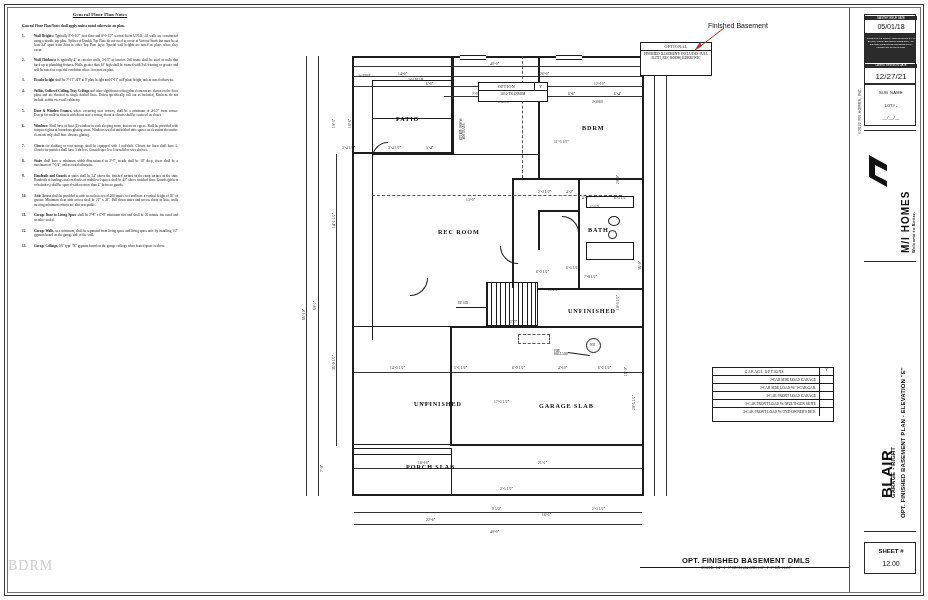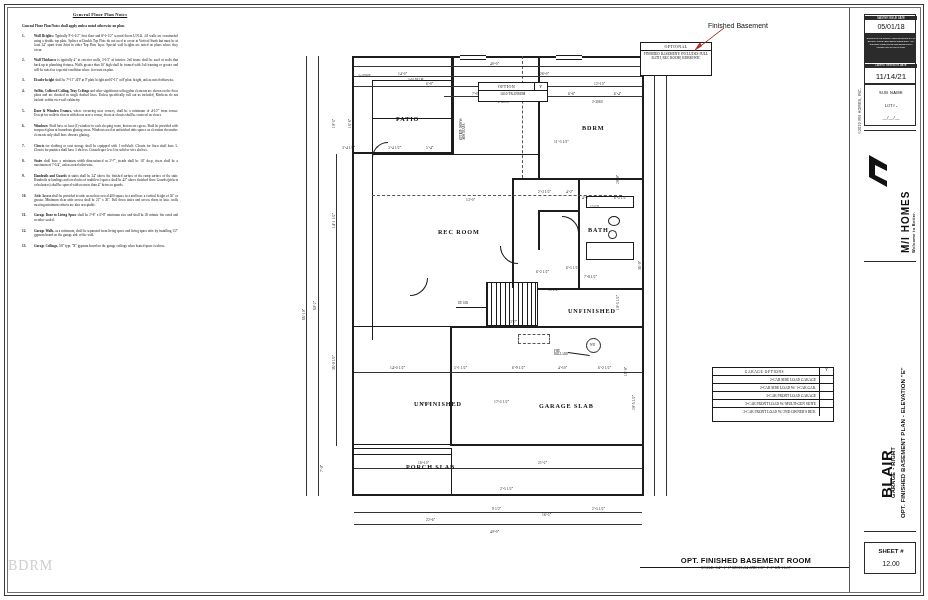--- a/index.html
+++ b/index.html
@@ -356,41 +356,41 @@
           <div class="go-chk"></div>
         </div>
         <div class="go-row">
           <div class="go-lbl">3-CAR FRONT LOAD W/ 2ND OWNER'S BED.</div>
           <div class="go-chk"></div>
         </div>
       </div>
   </div>
 
   <div id="plan-title">
-    <div class="pt-main">OPT. FINISHED BASEMENT ROOM</div>
+    <div class="pt-main">OPT. FINISHED BASEMENT DMLS</div>
     <div class="pt-scale">SCALE: 1/4"=1'-0" ON 22x34 AND 1/8"=1'-0" ON 11x17</div>
   </div>
   <div class="ln hl" style="left:640px;top:567px;width:210px;height:1px;"></div>
 
   <div class="abs" id="titleblock">
 
     <div class="tb-txt tb-rot" style="left:8px;top:126px;font-size:3.6px;letter-spacing:.3px;">©2022 M/I HOMES, INC.</div>
 
     <div class="tb-box" style="left:14px;top:6px;width:52px;height:20px;">
       <div class="tb-txt" style="left:0;top:1px;width:52px;font-size:2.7px;background:#2b2b2b;color:#fff;padding:0.5px 0;">MASTER ISSUE DATE</div>
       <div class="tb-txt" style="left:0;top:8px;width:52px;font-size:7px;">05/01/18</div>
     </div>
 
     <div class="tb-box" style="left:14px;top:26px;width:52px;height:28px;background:#2b2b2b;">
       <div class="tb-txt" style="left:1px;top:2px;width:50px;font-size:2.1px;line-height:2.9px;color:#fff;white-space:normal;">DO NOT SCALE PRINTS. CONSTRUCTION SHALL BE PER APPLICABLE ORDINANCES ONLY. ANY DISCREPANCIES TO BE REPORTED TO M/I HOMES FOR CLARIFICATION.</div>
     </div>
 
     <div class="tb-box" style="left:14px;top:54px;width:52px;height:22px;">
       <div class="tb-txt" style="left:0;top:0.5px;width:52px;font-size:2.7px;background:#2b2b2b;color:#fff;padding:0.5px 0;">LATEST REVISION DATE</div>
-      <div class="tb-txt" style="left:0;top:9px;width:52px;font-size:8px;">11/14/21</div>
+      <div class="tb-txt" style="left:0;top:9px;width:52px;font-size:8px;">12/27/21</div>
     </div>
 
     <div class="tb-box" style="left:14px;top:76px;width:52px;height:42px;">
       <div class="tb-txt" style="left:0;top:5px;width:52px;font-size:4px;letter-spacing:.4px;">SUB NAME</div>
       <div class="tb-txt" style="left:0;top:18px;width:52px;font-size:4px;">LOT# -</div>
       <div class="tb-txt" style="left:0;top:30px;width:52px;font-size:4.4px;">__/__/__</div>
     </div>
 
     <div class="tb-box" style="left:14px;top:122px;width:52px;height:132px;border:none;border-top:1px solid #2a2a2a;border-bottom:1px solid #2a2a2a;">
       <svg class="abs" style="left:3px;top:20px;width:22px;height:40px;" viewBox="0 0 22 40">

